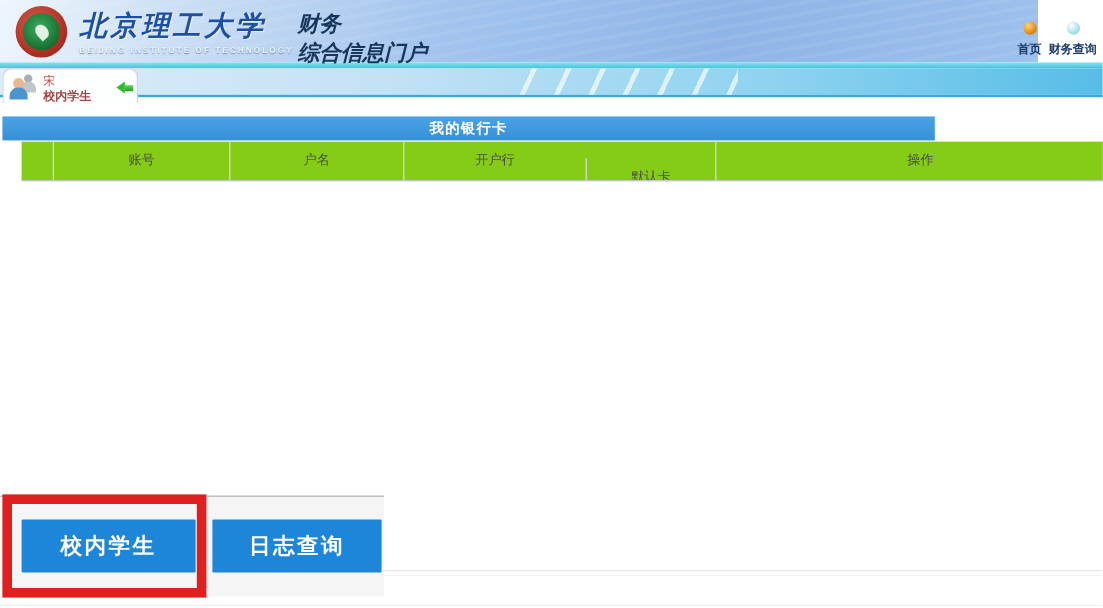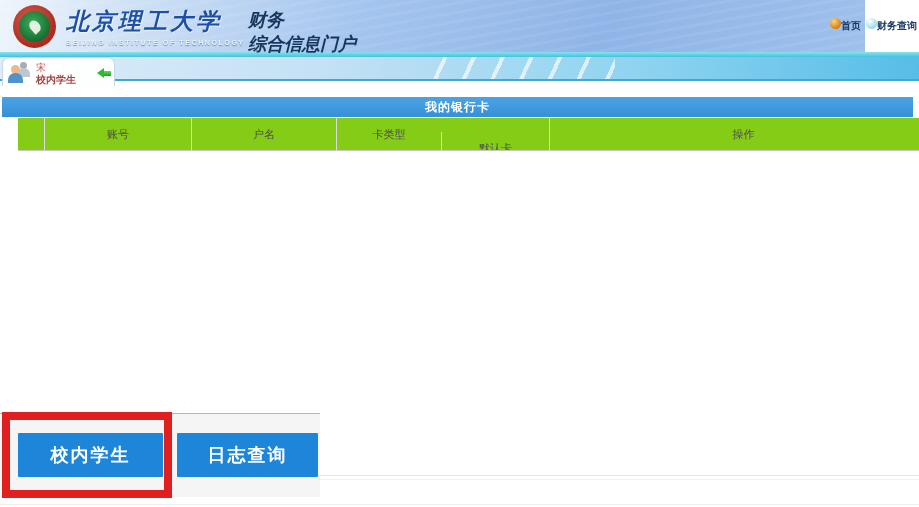--- a/index.html
+++ b/index.html
@@ -21,21 +21,21 @@
     border-radius:60% 60% 60% 0; transform:rotate(-42deg); opacity:.92; }
   .univ { position:absolute; left:66px; top:6px; z-index:2; }
   .univ-cn { font-family:"DejaVu Serif", serif; font-style:italic; font-weight:bold;
     font-size:23px; letter-spacing:3px; color:#1d4fa5;
     text-shadow:1px 1px 0 rgba(255,255,255,.55); white-space:nowrap; }
   .univ-en { margin-top:2px; font-size:7px; font-weight:bold; letter-spacing:1.6px;
     color:#eaf4fd; text-shadow:0 1px 1px rgba(40,80,140,.6); white-space:nowrap; }
   .portal-title { position:absolute; left:248px; top:8px; z-index:2;
     font-size:18px; font-weight:bold; color:#16365c; line-height:1.35;font-style:italic; }
   .hnav { position:absolute; top:18px; z-index:2; width:56px; display:flex;
-    flex-direction:row; align-items:center; cursor:pointer; }
+    flex-direction:column; align-items:center; cursor:pointer; }
   .hnav-home { left:830px; } .hnav-query { left:866px; }
   .ball { width:11px; height:11px; border-radius:50%; margin-bottom:5px; }
   .ball-orange { background:radial-gradient(circle at 35% 30%, #ffd27a, #e07f08 70%, #9c5503); }
   .ball-cyan { background:radial-gradient(circle at 35% 30%, #ffffff, #9adce8 70%, #5fb6cc); }
   .hnav-label { font-size:10px; font-weight:bold; color:#1c3a66; white-space:nowrap; }
 
   
   .cyan-strip { position:absolute; left:0; top:52px; width:919px; height:5px;
     background:linear-gradient(#8ae2ef,#45c1dc); }
   .tab-strip { position:absolute; left:0; top:57px; width:919px; height:24px;
@@ -64,21 +64,21 @@
     background:#fff; border-radius:4px; box-shadow:0 0 3px 2px rgba(255,255,255,.95), 0 0 2px rgba(200,120,120,.5); }
   .tab-role { position:absolute; left:33px; top:15px; font-size:10px; font-weight:bold; color:#a34646; }
   .green-arrow { position:absolute; left:94px; top:10px; width:15px; height:11px; cursor:pointer; }
   .ga-tri { position:absolute; left:0; top:0; width:0; height:0;
     border-top:5.5px solid transparent; border-bottom:5.5px solid transparent;
     border-right:7px solid #2fbb2f; }
   .ga-tail { position:absolute; left:7px; top:3px; width:7px; height:5px;
     background:linear-gradient(#5bdc5b,#1da01d); }
 
   
-  .panel-bar { position:absolute; left:2px; top:97px; width:911px; height:20px;
+  .panel-bar { position:absolute; left:2px; top:97px; width:777px; height:20px;
     background:linear-gradient(#4aa3e4,#3690d8); color:#fff; font-size:12px; font-weight:bold;
     text-align:center; line-height:20px; letter-spacing:1px; }
 
   
   .thead { position:absolute; left:18px; top:118px; width:919px; height:33px;
     display:flex; border-bottom:1px solid #c7c7c7; background:#84cc16; }
   .th { font-size:11px; color:#4d4d4d; text-align:center; line-height:32px;
     border-left:1px solid #dcdcdc; overflow:hidden; white-space:nowrap; }
   .th:first-child { border-left:none; }
   .th-c0 { width:26px; } .th-c1 { width:147px; } .th-c2 { width:145px; }
@@ -151,21 +151,21 @@
       <span class="ga-tail"></span>
     </div>
   </div>
 
   <div class="panel-bar">我的银行卡</div>
 
   <div class="thead">
     <div class="th th-c0"></div>
     <div class="th th-c1">账号</div>
     <div class="th th-c2">户名</div>
-    <div class="th th-c4">卡类型</div>
+    <div class="th th-c3">开户行</div>
     <div class="th th-c5">默认卡</div>
     <div class="th th-c6">操作</div>
   </div>
 
   <div class="actions-panel"></div>
   <button class="btn btn-bind">校内学生</button>
   <button class="btn btn-log">日志查询</button>
   <div class="highlight-rect"></div>
 
   <div class="faint-line-1"></div>

